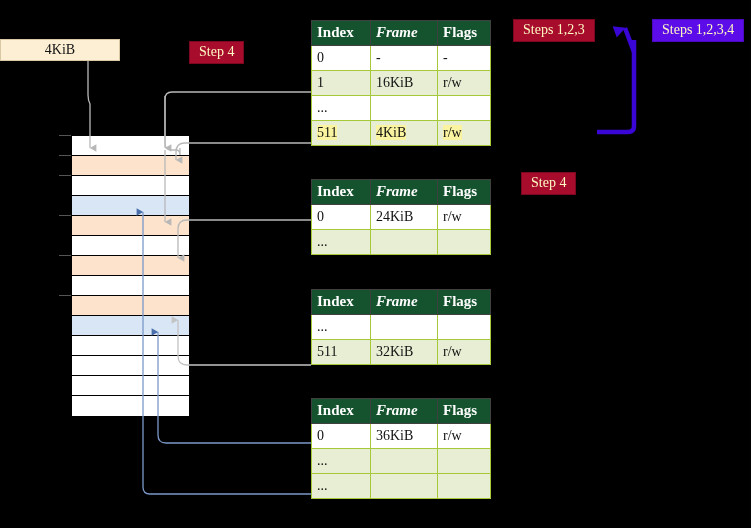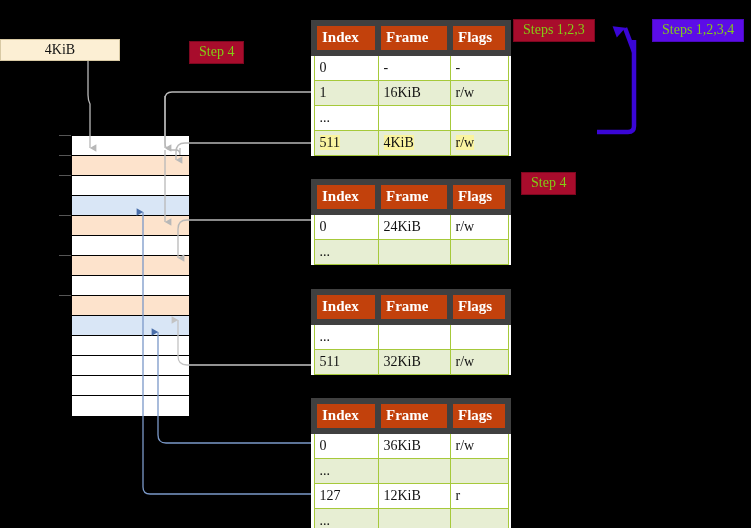--- a/index.html
+++ b/index.html
@@ -43,21 +43,21 @@
     text-align: center;
   }
 
   
   .badge {
     position: absolute;
     padding: 2px 9px 3px 9px;
     font-size: 14px;
     line-height: 16px;
     white-space: nowrap;
-    color: #84cc16;
+    color: #fef9c3;
     box-sizing: border-box;
   }
   .badge-crimson { background: #a80c2c; border: 1px solid #7e0720; }
   .badge-violet  { background: #5c0ce8; border: 1px solid #4a09bd; text-align: right; }
 
   #badge-step0      { left: 189px; top: 41px; }
   #badge-steps123   { left: 513px; top: 19px; }
   #badge-steps1234  { left: 652px; top: 19px; }
   #badge-step4      { left: 521px; top: 172px; }
 
@@ -89,43 +89,43 @@
 
   
   .ptable {
     position: absolute;
     border-collapse: collapse;
     background: #ffffff;
     font-size: 14px;
     border: 1px solid #dfe4c2;
   }
   .ptable th {
-    background: #c2410c;
+    background: #14532d;
     color: #ffffff;
     font-weight: bold;
     font-size: 15px;
     text-align: left;
     padding: 2px 5px 3px 5px;
-    border: 6px solid #404040;
+    border: 1px solid #404040;
     line-height: 19px;
   }
   .ptable td {
     color: #111111;
     padding: 2px 5px 3px 5px;
     border: 1px solid #a6c93a;
     line-height: 19px;
     height: 19px;
     vertical-align: middle;
   }
   .ptable tr.alt td { background: #e7eed3; }
   .ptable td.c-index { width: 48px; }
   .ptable td.c-frame { width: 56px; }
   .ptable td.c-flags { width: 42px; }
   .ptable th.h-index { width: 48px; }
-  .ptable th.h-frame { width: 56px; }
+  .ptable th.h-frame { width: 56px; font-style: italic; }
   .ptable th.h-flags { width: 42px; }
 
   .hl { background: #faf4a0; }
 
   #table-l4 { left: 311px; top: 20px; }
   #table-l3 { left: 311px; top: 179px; }
   #table-l2 { left: 311px; top: 289px; }
   #table-l1 { left: 311px; top: 398px; }
 </style>
 </head>
@@ -261,25 +261,20 @@
     <tbody>
         <tr>
           <td class="c-index">0</td>
           <td class="c-frame">36KiB</td>
           <td class="c-flags">r/w</td>
         </tr>
         <tr class="alt">
           <td class="c-index">...</td>
           <td class="c-frame"></td>
           <td class="c-flags"></td>
-        </tr>
-        <tr>
-          <td class="c-index">127</td>
-          <td class="c-frame">12KiB</td>
-          <td class="c-flags">r</td>
         </tr>
         <tr class="alt">
           <td class="c-index">...</td>
           <td class="c-frame"></td>
           <td class="c-flags"></td>
         </tr>
       </tbody>
   </table>
 
   <svg id="wires" viewBox="0 0 751 528">

